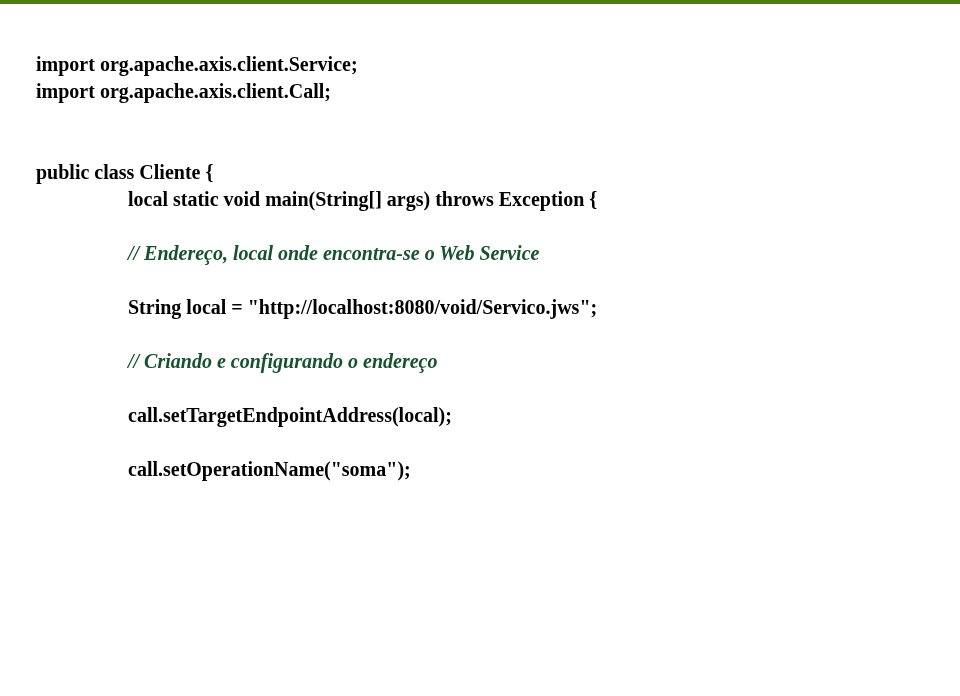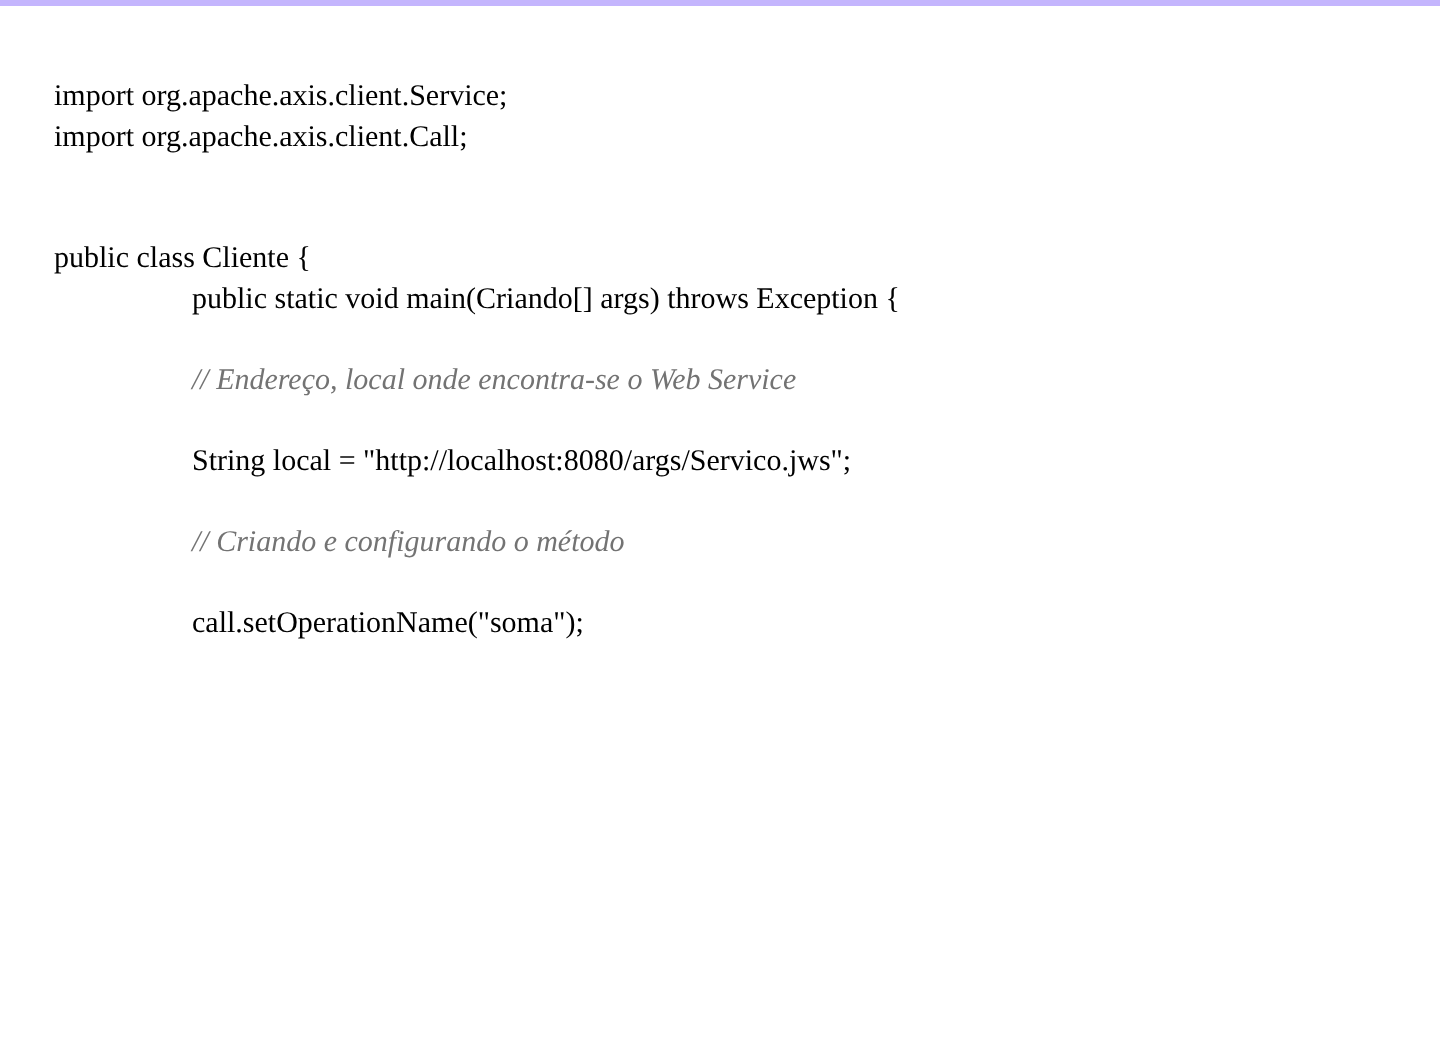--- a/index.html
+++ b/index.html
@@ -9,46 +9,48 @@
       height: 696px;
       background: #ffffff;
       font-family: Georgia, 'Times New Roman', serif;
       font-size: 20px;
       line-height: 1.35;
       color: #000000;
       box-sizing: border-box;
     }
     .slide {
       padding: 20px 30px 20px 36px;
-      border-top: 4px solid #c4b5fd;
+      border-top: 4px solid #4d7c0f;
       box-sizing: border-box;
       width: 100%;
       height: 100%;
+      font-weight: bold;
     }
     .code-block {
       white-space: pre;
       font-family: Georgia, 'Times New Roman', serif;
     }
     .indent1 { padding-left: 92px; display: block; }
-    .comment { color: #737373; font-style: italic; }
+    .comment { color: #14532d; font-style: italic; }
     .blank { height: 1.35em; }
   </style>
 </head>
 <body>
 
 <div class="slide">
   <div class="code-block">
 <span>import org.apache.axis.client.Service;</span>
 <span>import org.apache.axis.client.Call;</span>
 <div class="blank"></div>
 <span>public class Cliente {</span>
-<span class="indent1">public static void main(Criando[] args) throws Exception {</span>
+<span class="indent1">local static void main(String[] args) throws Exception {</span>
 <span class="indent1 comment">// Endereço, local onde encontra-se o Web Service</span>
-<span class="indent1">String local = "http://localhost:8080/args/Servico.jws";</span>
-<span class="indent1 comment">// Criando e configurando o método</span>
+<span class="indent1">String local = "http://localhost:8080/void/Servico.jws";</span>
+<span class="indent1 comment">// Criando e configurando o endereço</span>
+<span class="indent1">call.setTargetEndpointAddress(local);</span>
 <span class="indent1">call.setOperationName("soma");</span>
 <div class="blank"></div>
 
 
 
 
 
 
 
 

